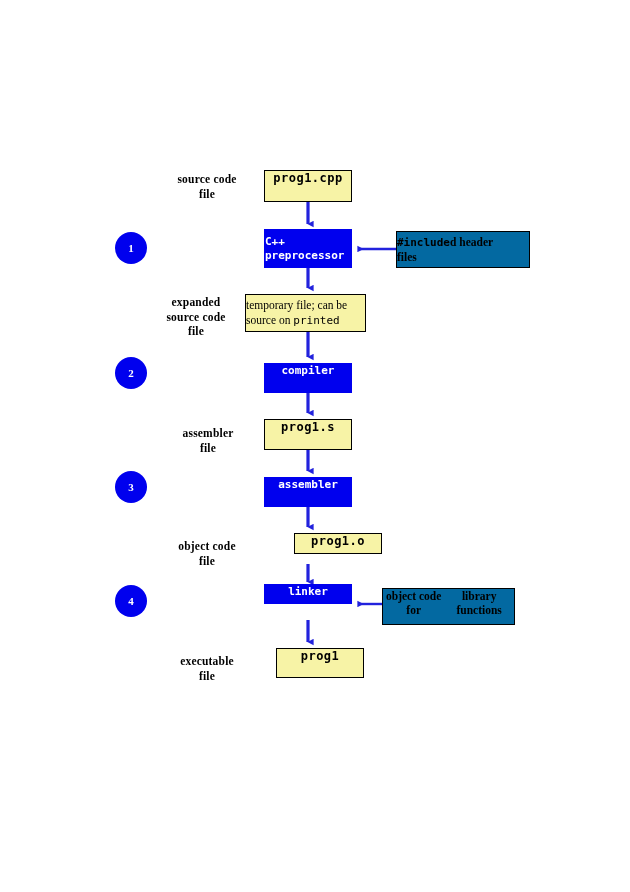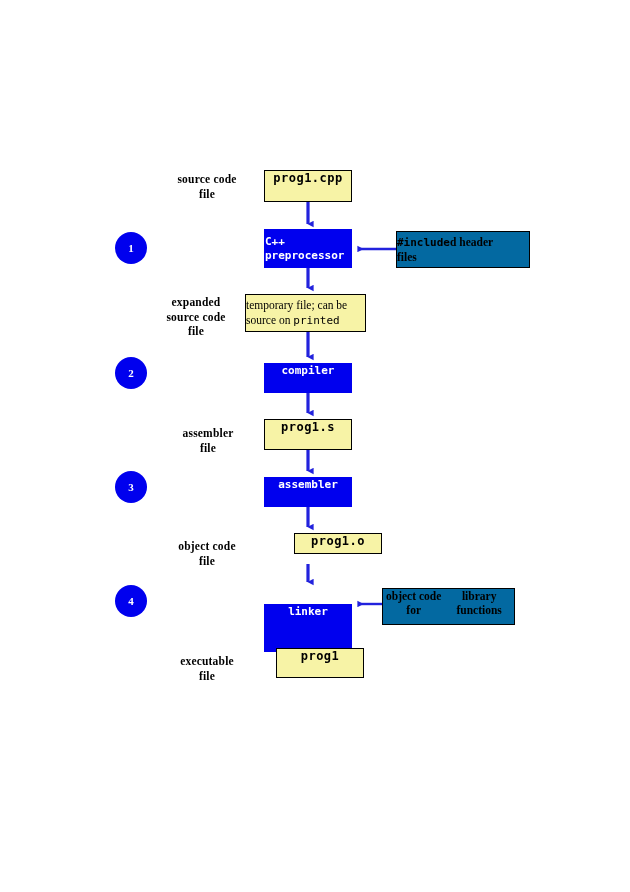--- a/index.html
+++ b/index.html
@@ -215,21 +215,21 @@
   </div>
 
   <div class="node proc-box" style="left:264px; top:477px; width:88px; height:30px;">
     <span>assembler</span>
   </div>
 
   <div class="node file-box" style="left:264px; top:533px; width:88px; height:21px;margin-left:30px;">
     <span>prog1.o</span>
   </div>
 
-  <div class="node proc-box" style="left:264px; top:604px; width:88px; height:48px;">
+  <div class="node proc-box" style="left:264px; top:584px; width:88px; height:20px;">
     <span>linker</span>
   </div>
 
   <div class="node file-box" style="left:276px; top:648px; width:88px; height:30px;">
     <span>prog1</span>
   </div>
 
   <div class="node note-box" style="left:396px; top:231px; width:134px; height:37px; flex-direction:column;">
     <span><span class="mono">#include</span><span>d header</span></span>
     <span>files</span>

